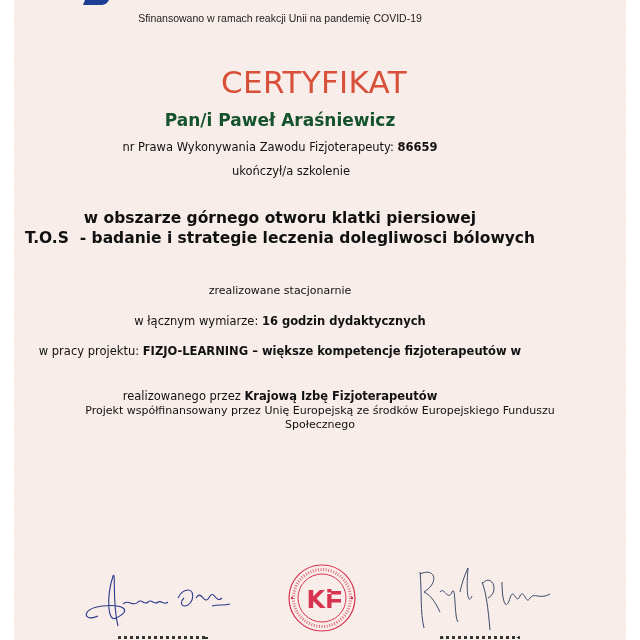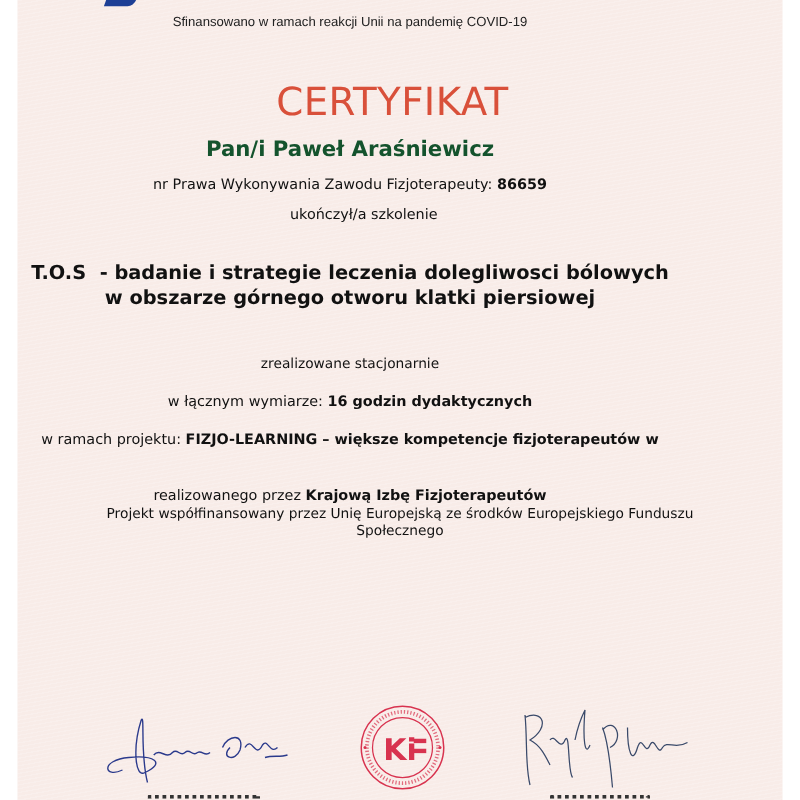--- a/index.html
+++ b/index.html
@@ -61,30 +61,30 @@
 
 <div class="abs cert-title">CERTYFIKAT</div>
 
 <div class="abs holder-name">Pan/i Paweł Araśniewicz</div>
 
 <div class="abs license-line"><span>nr Prawa Wykonywania Zawodu Fizjoterapeuty: </span><b>86659</b></div>
 
 <div class="abs completed-line">ukończył/a szkolenie</div>
 
 <div class="abs course-title">
+  <div>w obszarze górnego otworu klatki piersiowej</div>
   <div style="white-space:pre">T.O.S  - badanie i strategie leczenia dolegliwosci bólowych</div>
-  <div>w obszarze górnego otworu klatki piersiowej</div>
 </div>
 
 <div class="abs mode-line">zrealizowane stacjonarnie</div>
 
 <div class="abs hours-line"><span>w łącznym wymiarze: </span><b>16 godzin dydaktycznych</b></div>
 
 <div class="abs project-line">
-  <div><span>w ramach projektu: </span><b>FIZJO-LEARNING – większe kompetencje fizjoterapeutów w</b></div>
+  <div><span>w pracy projektu: </span><b>FIZJO-LEARNING – większe kompetencje fizjoterapeutów w</b></div>
 </div>
 
 <div class="abs org-line"><span>realizowanego przez </span><b>Krajową Izbę Fizjoterapeutów</b></div>
 
 <div class="abs eu-line">Projekt współfinansowany przez Unię Europejską ze środków Europejskiego Funduszu Społecznego</div>
 
 <svg class="signature sig-left" viewBox="0 0 160 60">
   <path d="M20 48 C 5 55, 2 40, 25 38 C 45 36, 55 42, 38 50 C 30 55, 28 30, 35 8 C 38 2, 34 35, 40 58 M45 36 C 50 30, 55 40, 60 34 C 64 30, 66 38, 70 34 C 74 30, 76 38, 80 34 C 84 32, 86 38, 90 34 M100 30 C 104 20, 118 18, 114 32 C 110 42, 98 38, 106 30 M118 30 C 124 20, 126 40, 132 28 C 136 22, 138 36, 144 30 M134 38 C 140 36, 146 38, 152 36" fill="none" stroke="#2b3a8c" stroke-width="1.1"></path>
 </svg>
 

